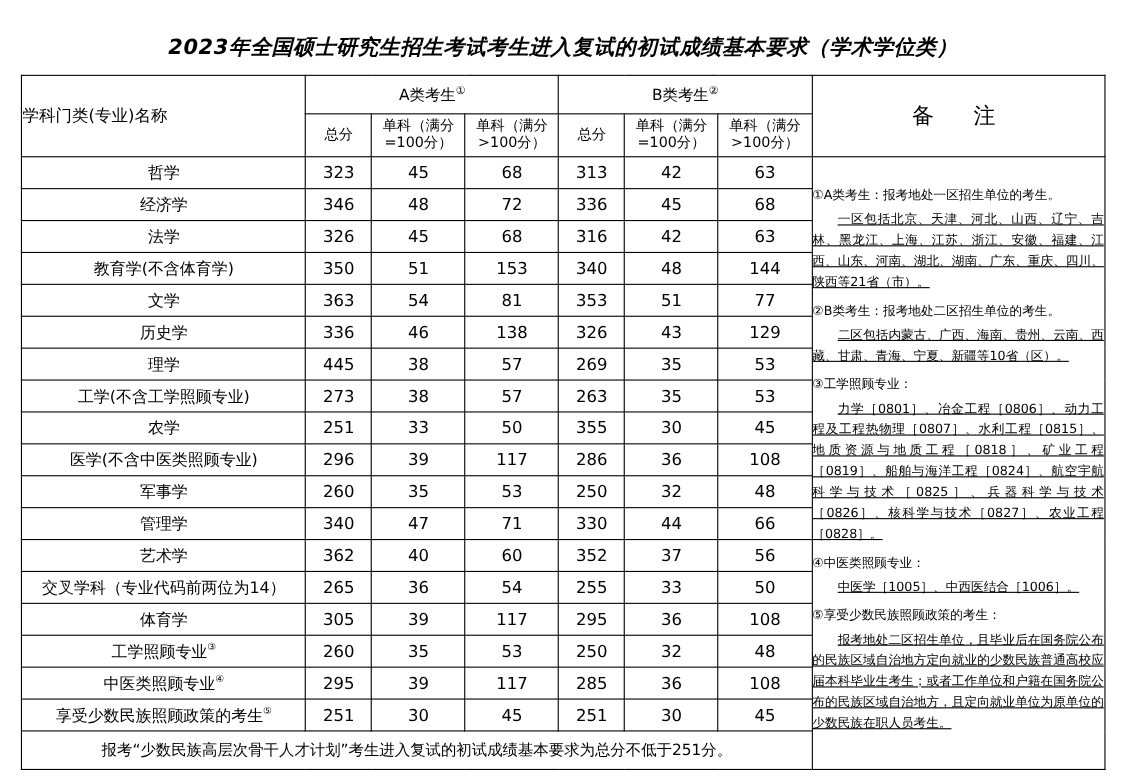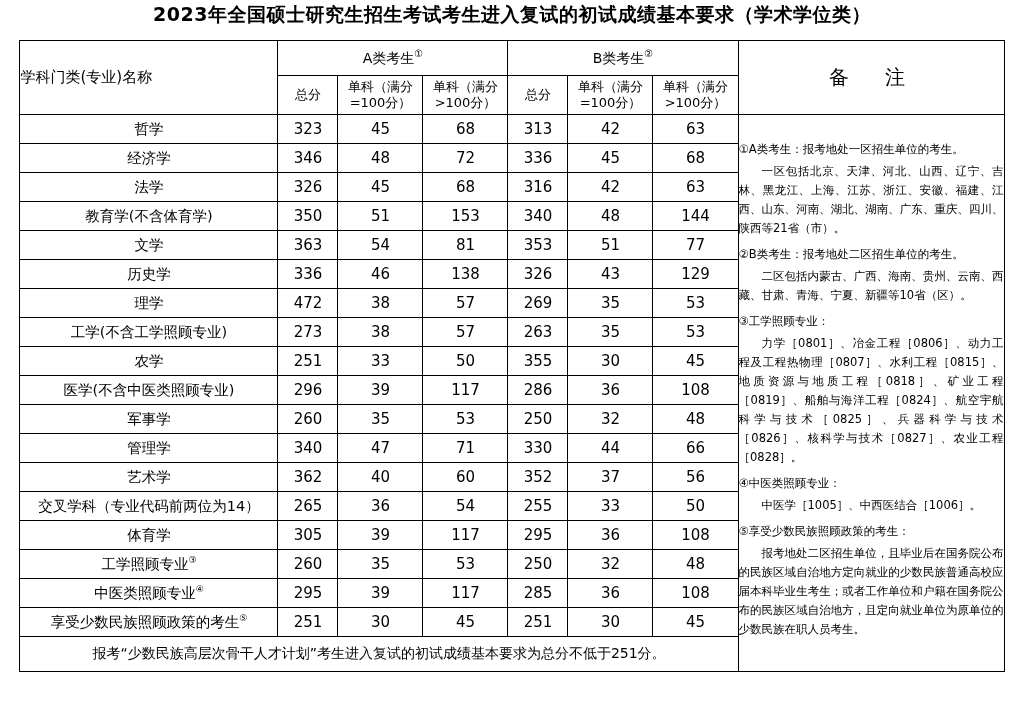--- a/index.html
+++ b/index.html
@@ -19,23 +19,24 @@
     width: 1024px;
     height: 706px;
     box-sizing: border-box;
     padding: 0;
   }
   .title {
     text-align: center;
     font-size: 19px;
     font-weight: bold;
     letter-spacing: 0.5px;
-    padding-top: 2px;
+    padding-top: 30px;
     padding-bottom: 12px;
     font-family: "DejaVu Sans", "Liberation Sans", sans-serif;
+    font-style: italic;
   }
   table.main {
     border-collapse: collapse;
     margin: 0 auto;
     width: 984px;
     table-layout: fixed;
   }
   table.main td, table.main th {
     border: 1px solid #000;
     padding: 0;
@@ -93,20 +94,21 @@
     font-size: 11.5px;
     line-height: 1.65;
     text-align: justify;
   }
   .notes p {
     margin: 0 0 7px 0;
   }
   .notes p.indent {
     text-indent: 2em;
     margin-top: -4px;
+    text-decoration: underline;
   }
   .footer-row td {
     font-size: 14px;
     padding: 6px 6px 6px 8px;
     height: 34px;
     text-align: center;
     margin-left: 28px;
   }
 </style>
 </head>
@@ -226,21 +228,21 @@
         <td class="num">336</td>
         <td class="num">46</td>
         <td class="num">138</td>
         <td class="num">326</td>
         <td class="num">43</td>
         <td class="num">129</td>
       </tr>
 
       <tr>
         <td class="subj"><span>理学</span><span class="sup"></span></td>
-        <td class="num">472</td>
+        <td class="num">445</td>
         <td class="num">38</td>
         <td class="num">57</td>
         <td class="num">269</td>
         <td class="num">35</td>
         <td class="num">53</td>
       </tr>
 
       <tr>
         <td class="subj"><span>工学(不含工学照顾专业)</span><span class="sup"></span></td>
         <td class="num">273</td>

